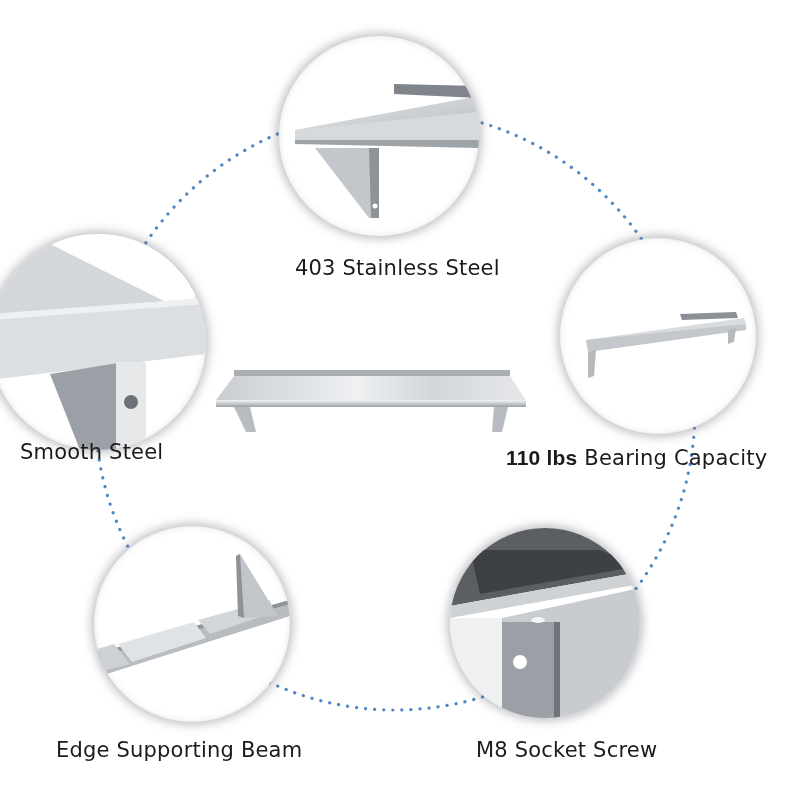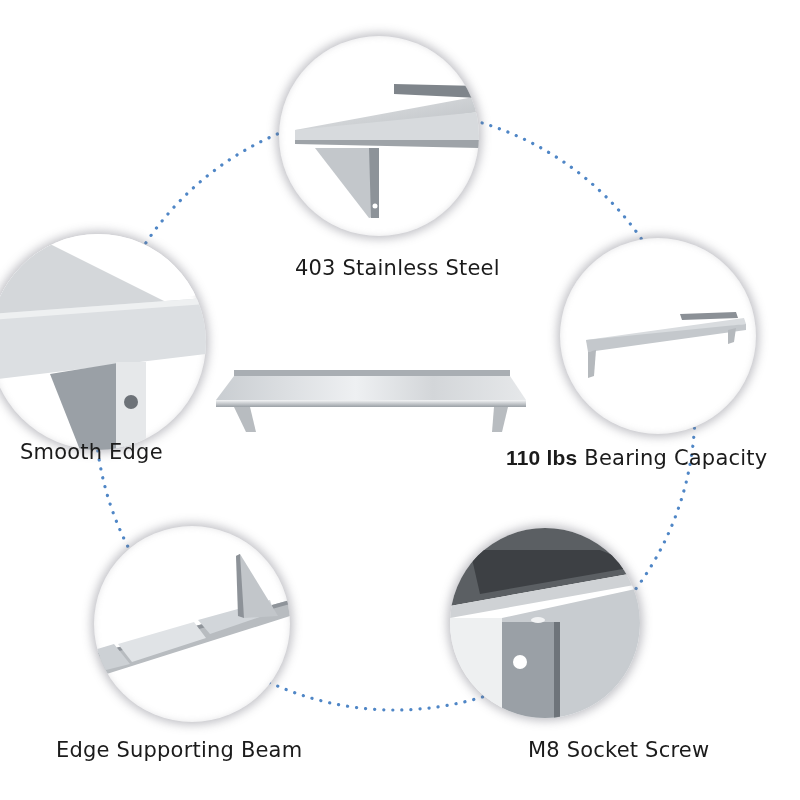--- a/index.html
+++ b/index.html
@@ -80,21 +80,21 @@
       <polygon points="20,22 150,22 190,38 30,66" fill="#3d4044"></polygon>
       <polygon points="0,78 190,44 190,56 0,90" fill="#cfd2d5"></polygon>
       <rect x="0" y="90" width="190" height="100" fill="#eef0f1"></rect>
       <polygon points="52,90 190,60 190,190 52,190" fill="#c8ccd0"></polygon>
       <rect x="52" y="94" width="56" height="96" fill="#9aa0a6"></rect>
       <rect x="104" y="94" width="6" height="96" fill="#6e747a"></rect>
       <circle cx="70" cy="134" r="7" fill="#fff"></circle>
       <ellipse cx="88" cy="92" rx="7" ry="3" fill="#f2f3f4"></ellipse>
     </svg>
   </div>
-  <div class="label" style="left:528px; top:738px;">M8 Socket Screw</div>
+  <div class="label" style="left:476px; top:738px;">M8 Socket Screw</div>
 
   <div class="bubble" style="left:94px; top:526px; width:196px; height:196px;">
     <svg viewBox="0 0 196 196">
       <polygon points="0,128 196,74 196,90 0,152" fill="#b8bcc0"></polygon>
       <polygon points="0,128 196,74 196,78 0,132" fill="#8f949a"></polygon>
       <polygon points="24,118 100,96 112,112 38,136" fill="#e0e3e6"></polygon>
       <polygon points="104,94 176,74 180,86 116,108" fill="#d2d6da"></polygon>
       <polygon points="0,124 20,118 36,138 4,146" fill="#cdd1d5"></polygon>
       <polygon points="142,30 146,28 184,90 150,92" fill="#c2c6ca"></polygon>
       <polygon points="142,30 146,28 150,92 144,90" fill="#8d9298"></polygon>
@@ -106,15 +106,15 @@
     <svg viewBox="0 0 216 216">
       <polygon points="0,0 216,0 216,60 0,90" fill="#ffffff"></polygon>
       <polygon points="60,10 200,80 0,100 0,30" fill="#d4d7da"></polygon>
       <polygon points="0,80 216,64 216,120 0,146" fill="#dcdfe2"></polygon>
       <polygon points="0,80 216,64 216,70 0,86" fill="#eef0f1"></polygon>
       <polygon points="60,140 134,128 134,216 90,216" fill="#9aa0a6"></polygon>
       <rect x="126" y="128" width="30" height="88" fill="#e6e8ea"></rect>
       <circle cx="141" cy="168" r="7" fill="#6d7278"></circle>
     </svg>
   </div>
-  <div class="label" style="left:20px; top:440px;">Smooth Edge</div>
+  <div class="label" style="left:20px; top:440px;">Smooth Steel</div>
 
 </div>
 
 </body></html>

